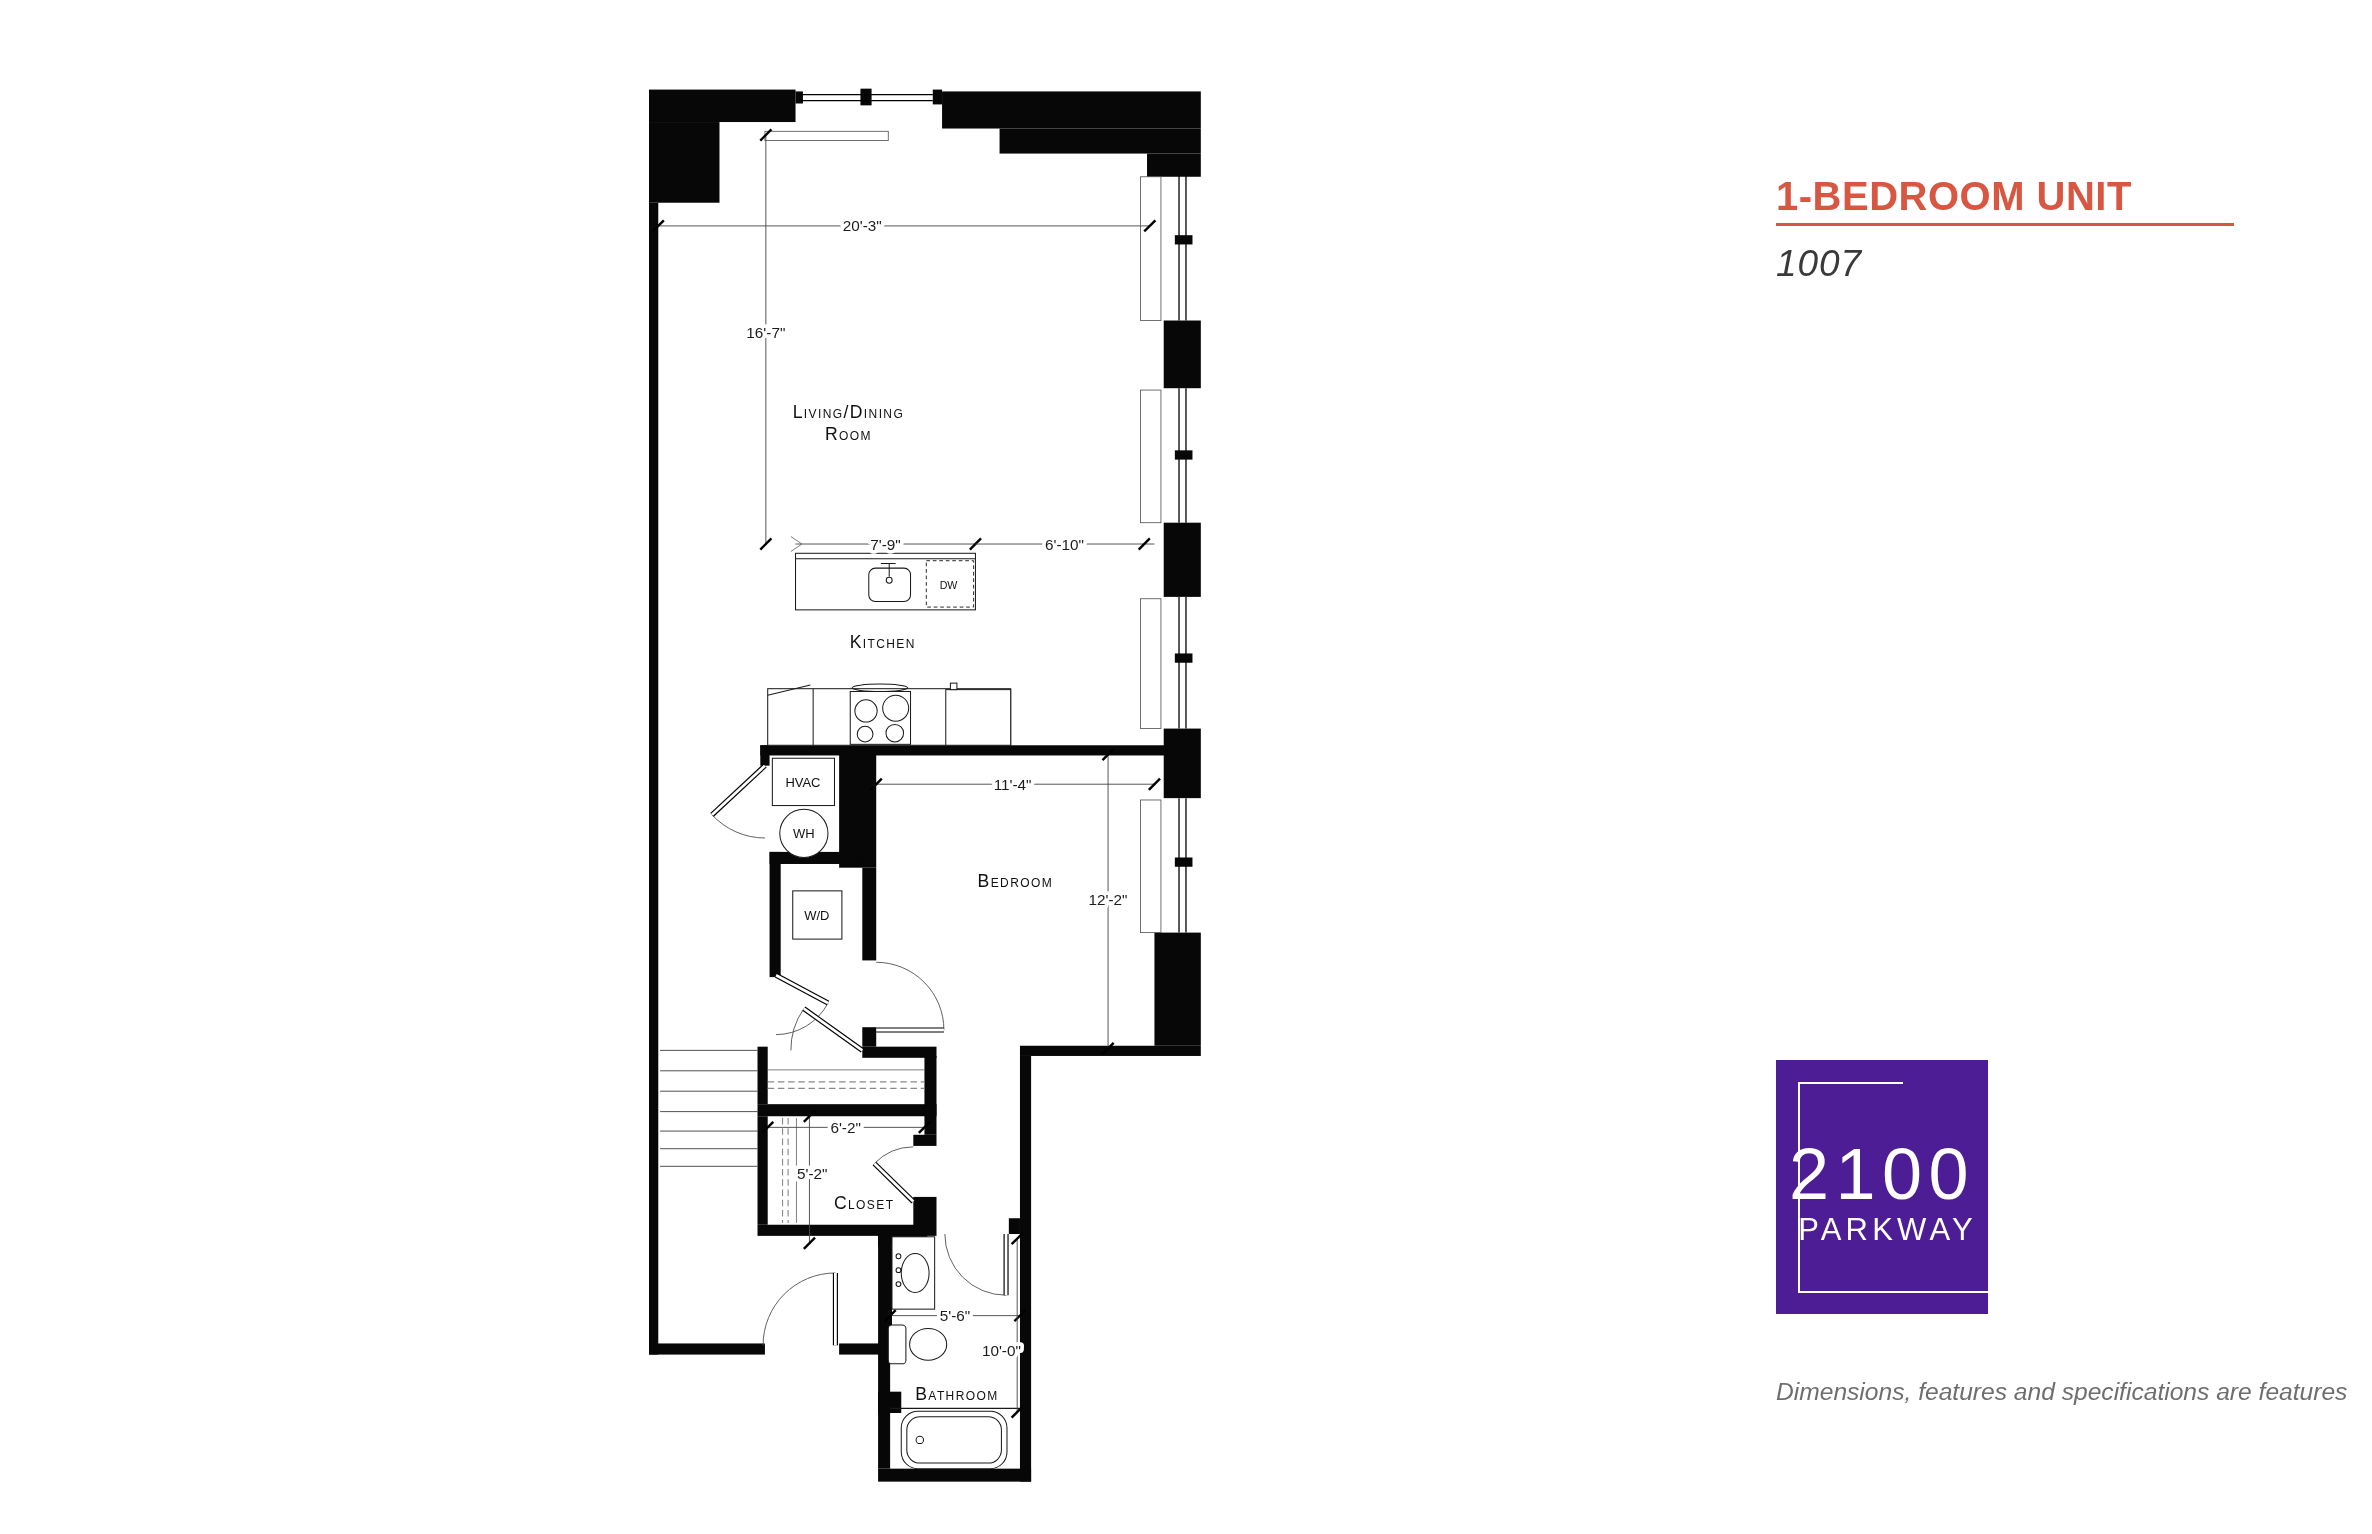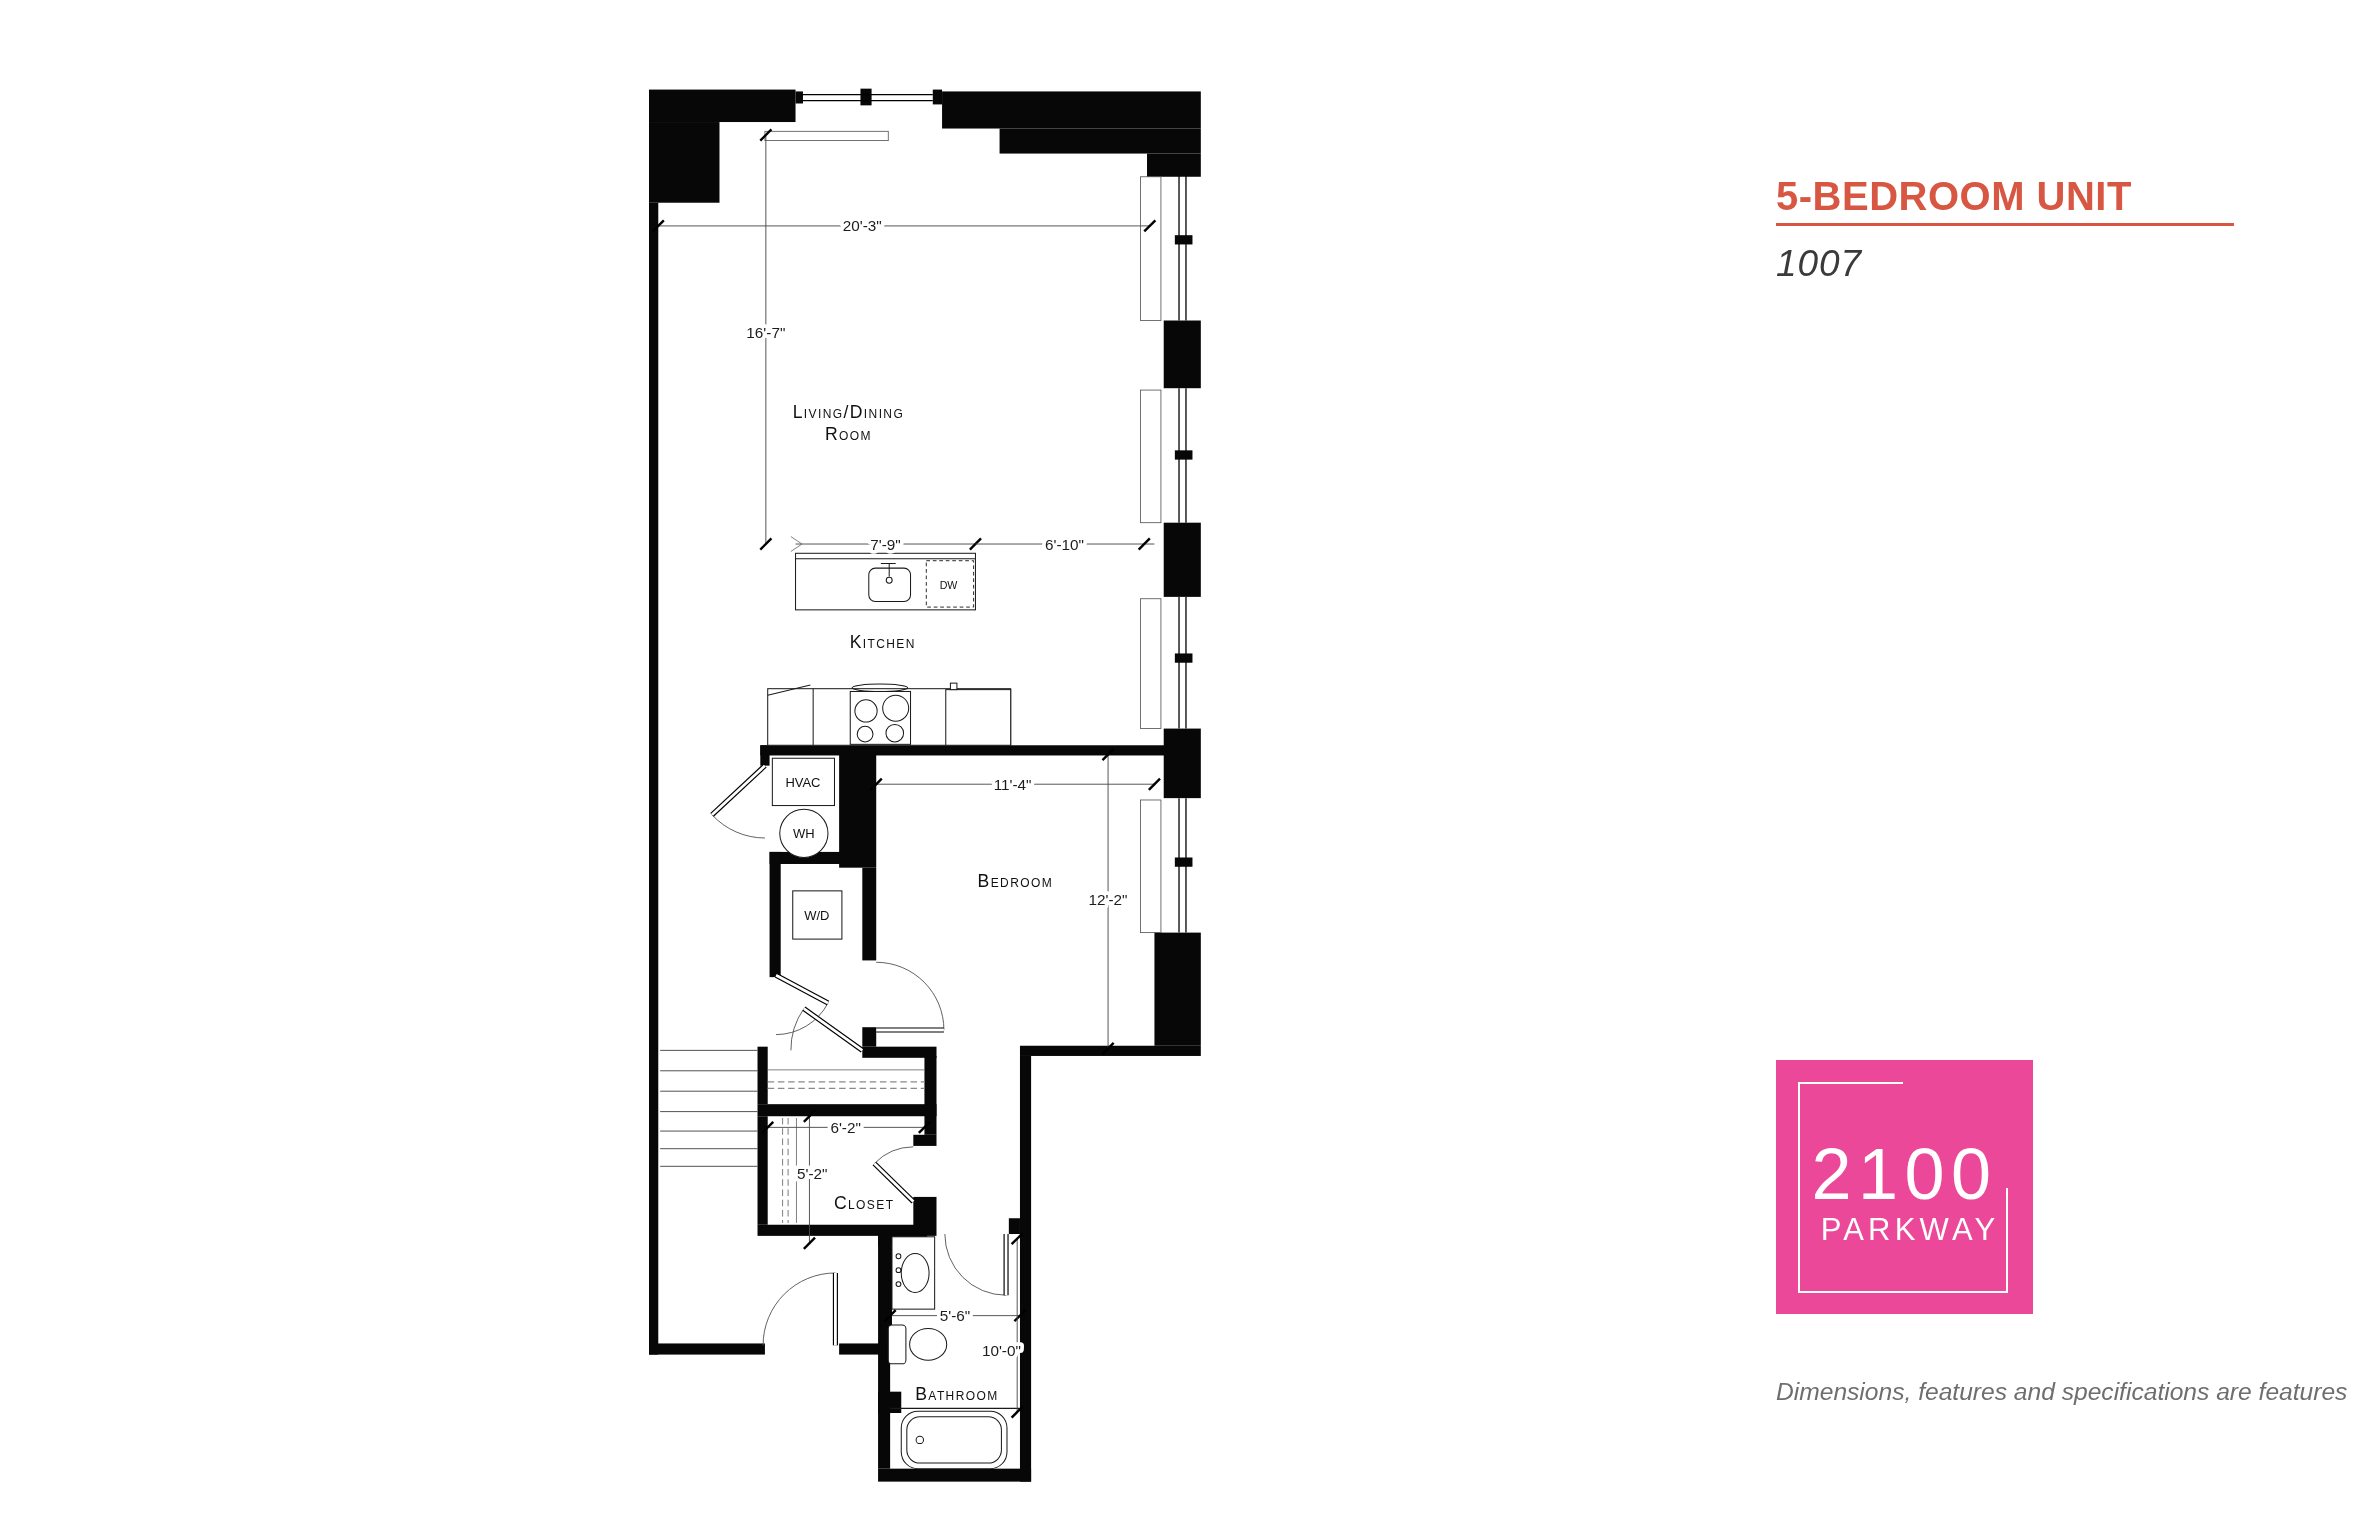--- a/index.html
+++ b/index.html
@@ -4,21 +4,21 @@
 <style>
   html,body{margin:0;padding:0;background:#fff;}
   .page{position:relative;width:2373px;height:1534px;background:#ffffff;overflow:hidden;
         font-family:"Liberation Sans",sans-serif;}
   
   .unit-title{position:absolute;left:1776px;top:174px;font-size:40px;font-weight:bold;
               letter-spacing:0.5px;color:#d75743;}
   .title-rule{position:absolute;left:1776px;top:223px;width:458px;height:2.8px;background:#d75743;}
   .unit-number{position:absolute;left:1776px;top:243px;font-size:37px;font-weight:300;color:#3a3a3a;
                letter-spacing:0.9px;font-style:italic;}
-  .logo{position:absolute;left:1776px;top:1060px;width:257px;height:254px;background:#ec4899;}
+  .logo{position:absolute;left:1776px;top:1060px;width:212px;height:254px;background:#4c1d95;}
   .logo .l1{position:absolute;left:0;right:0;top:78px;text-align:center;color:#fff;font-size:72px;
             font-weight:200;letter-spacing:6.5px;line-height:1;}
   .logo .l2{position:absolute;left:0;right:0;top:154px;text-align:center;color:#fff;font-size:31px;
             font-weight:300;letter-spacing:4.2px;line-height:1;padding-left:11px;}
   .logo .f{position:absolute;background:#fff;}
   .f-top{left:22px;top:22px;width:105px;height:1.9px;}
   .f-left{left:22px;top:22px;width:1.9px;height:211px;}
   .f-bottom{left:22px;top:231px;width:210px;height:1.9px;}
   .f-right{left:230px;top:128px;width:1.9px;height:105px;}
   .disclaimer{position:absolute;left:1776px;top:1371px;width:594px;font-size:24.6px;font-style:italic;
@@ -276,21 +276,21 @@
     <g>
       <text class="roomtext" x="215" y="362">Living/Dining</text>
       <text class="roomtext" x="215" y="386">Room</text>
       <text class="roomtext" x="252" y="610">Kitchen</text>
       <text class="roomtext" x="395" y="868">Bedroom</text>
       <text class="roomtext" x="232" y="1215">Closet</text>
       <text class="roomtext" x="332" y="1421">Bathroom</text>
     </g>
   </svg>
 
-  <div class="unit-title">5-BEDROOM UNIT</div>
+  <div class="unit-title">1-BEDROOM UNIT</div>
   <div class="title-rule"></div>
   <div class="unit-number">1007</div>
 
   <div class="logo">
     <div class="f f-top"></div>
     <div class="f f-left"></div>
     <div class="f f-bottom"></div>
     <div class="f f-right"></div>
     <div class="l1">2100</div>
     <div class="l2">PARKWAY</div>

